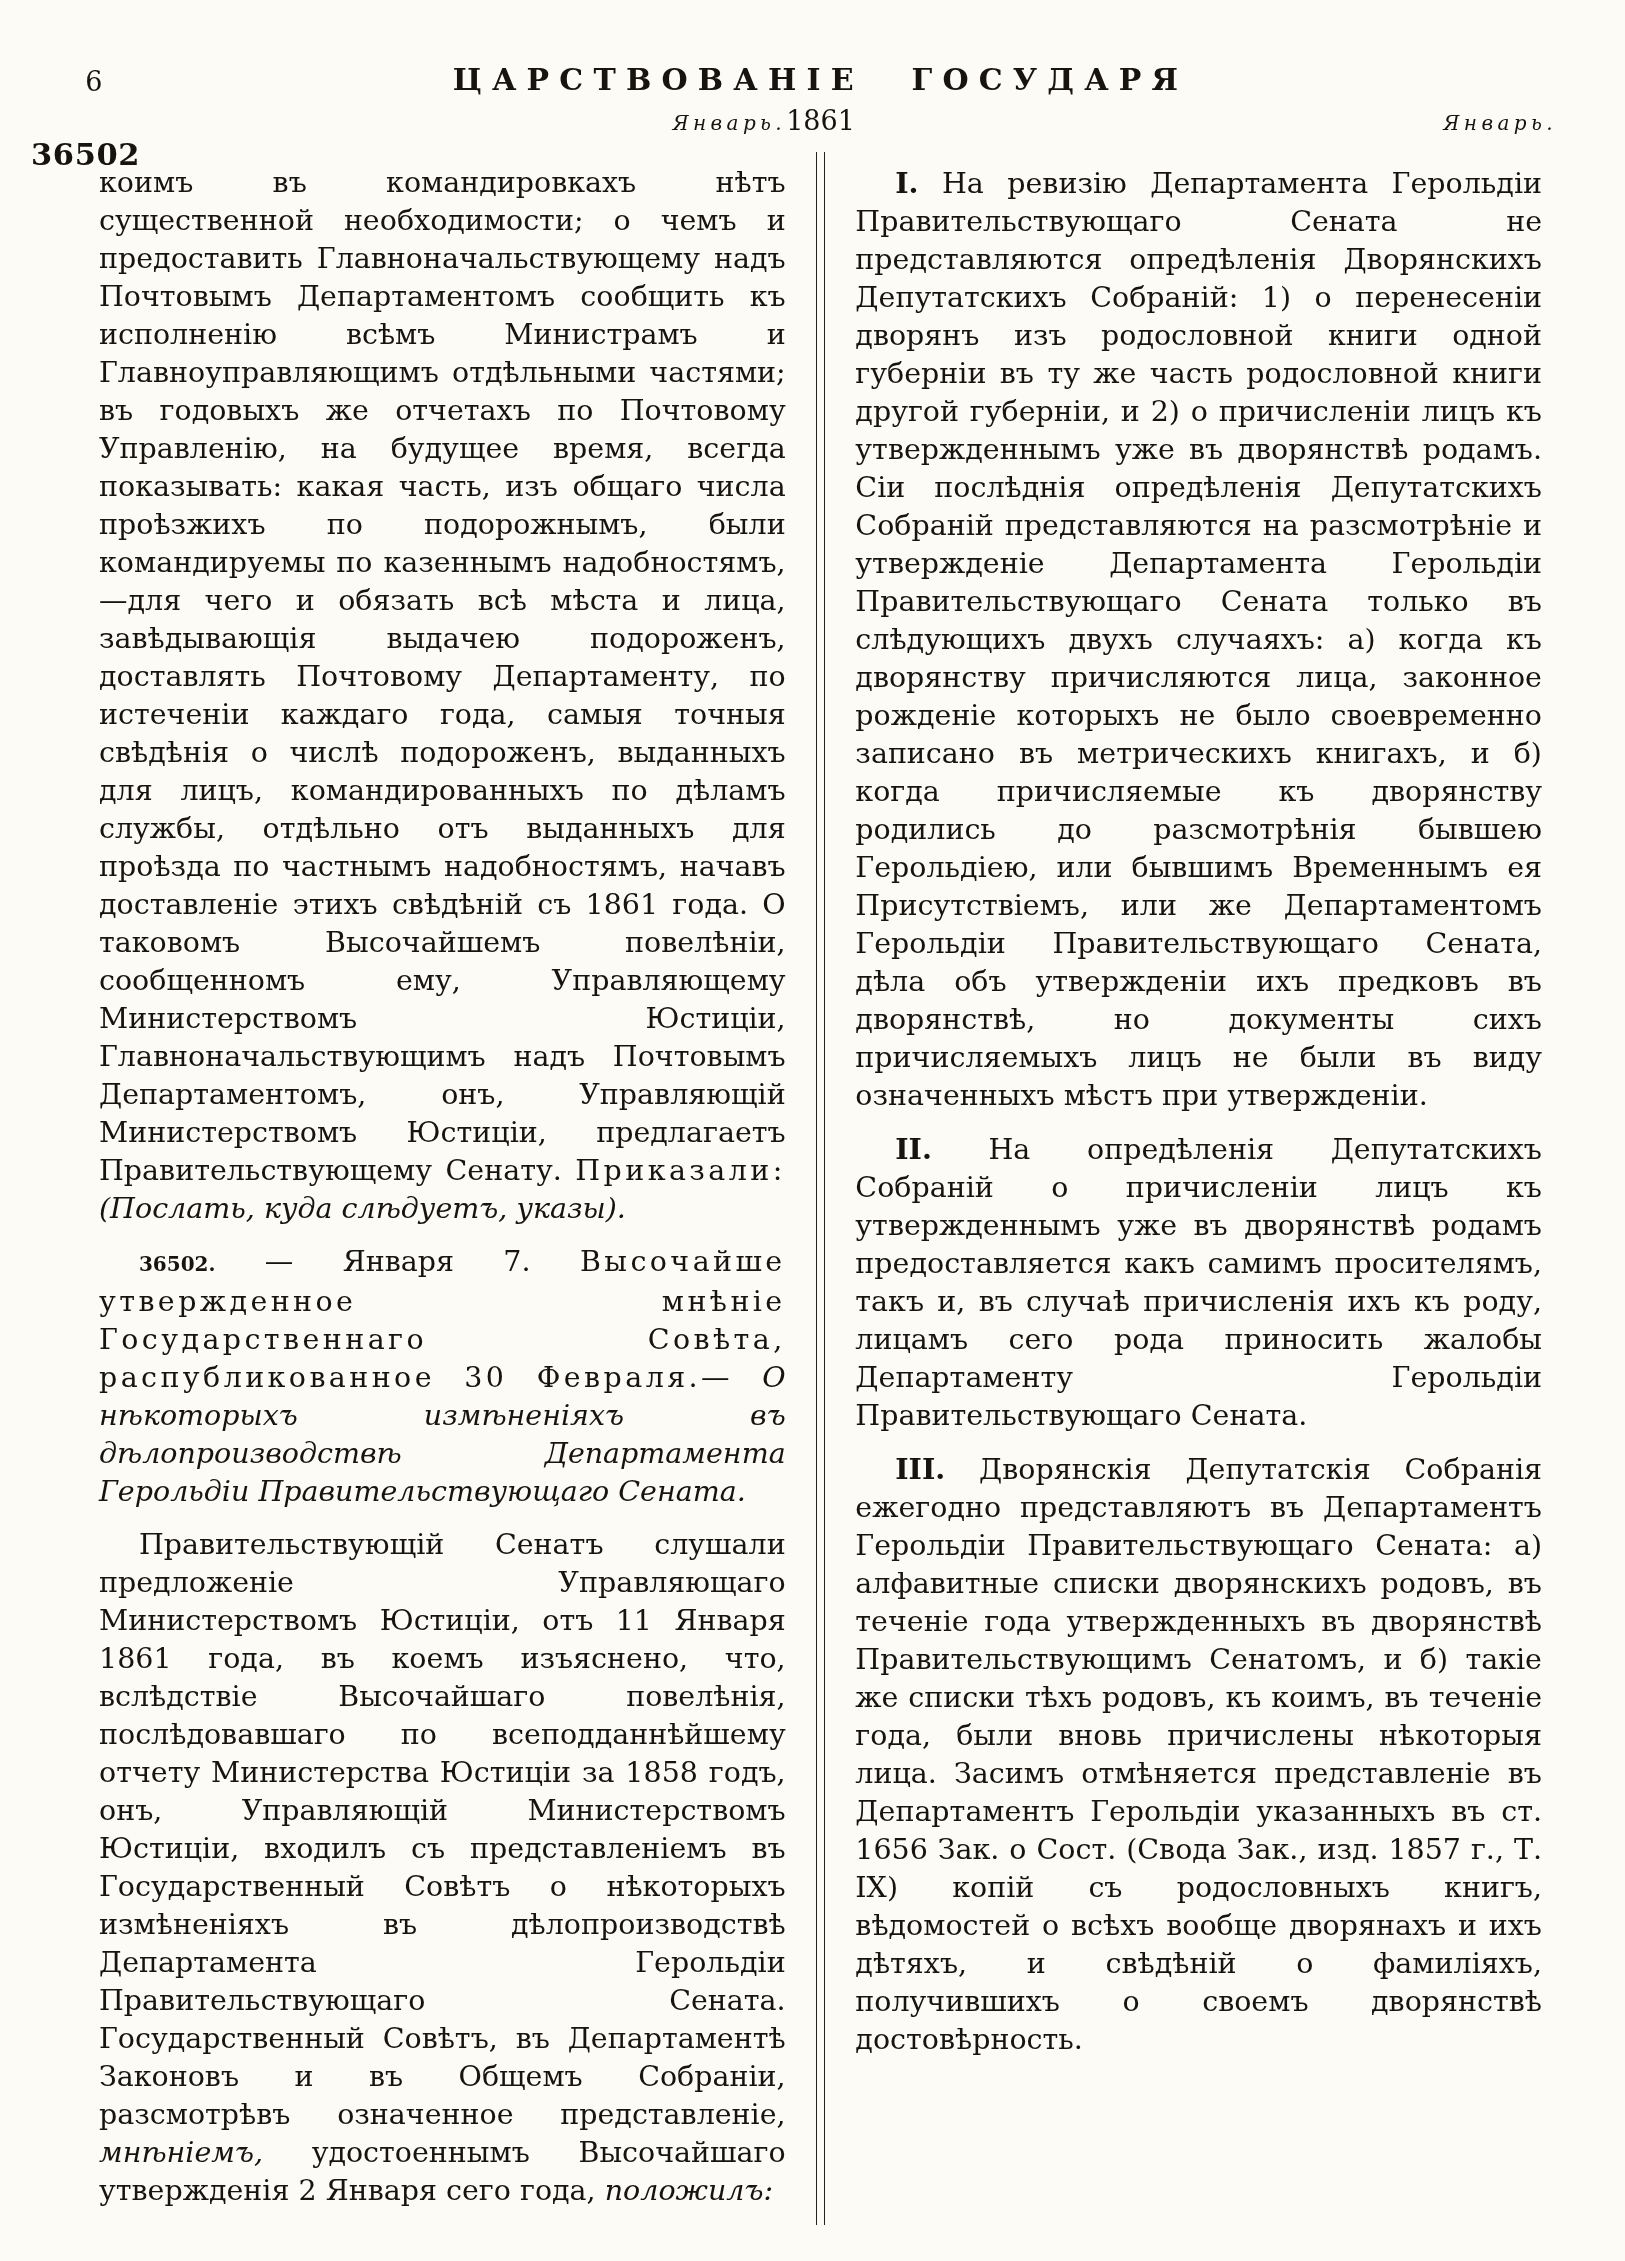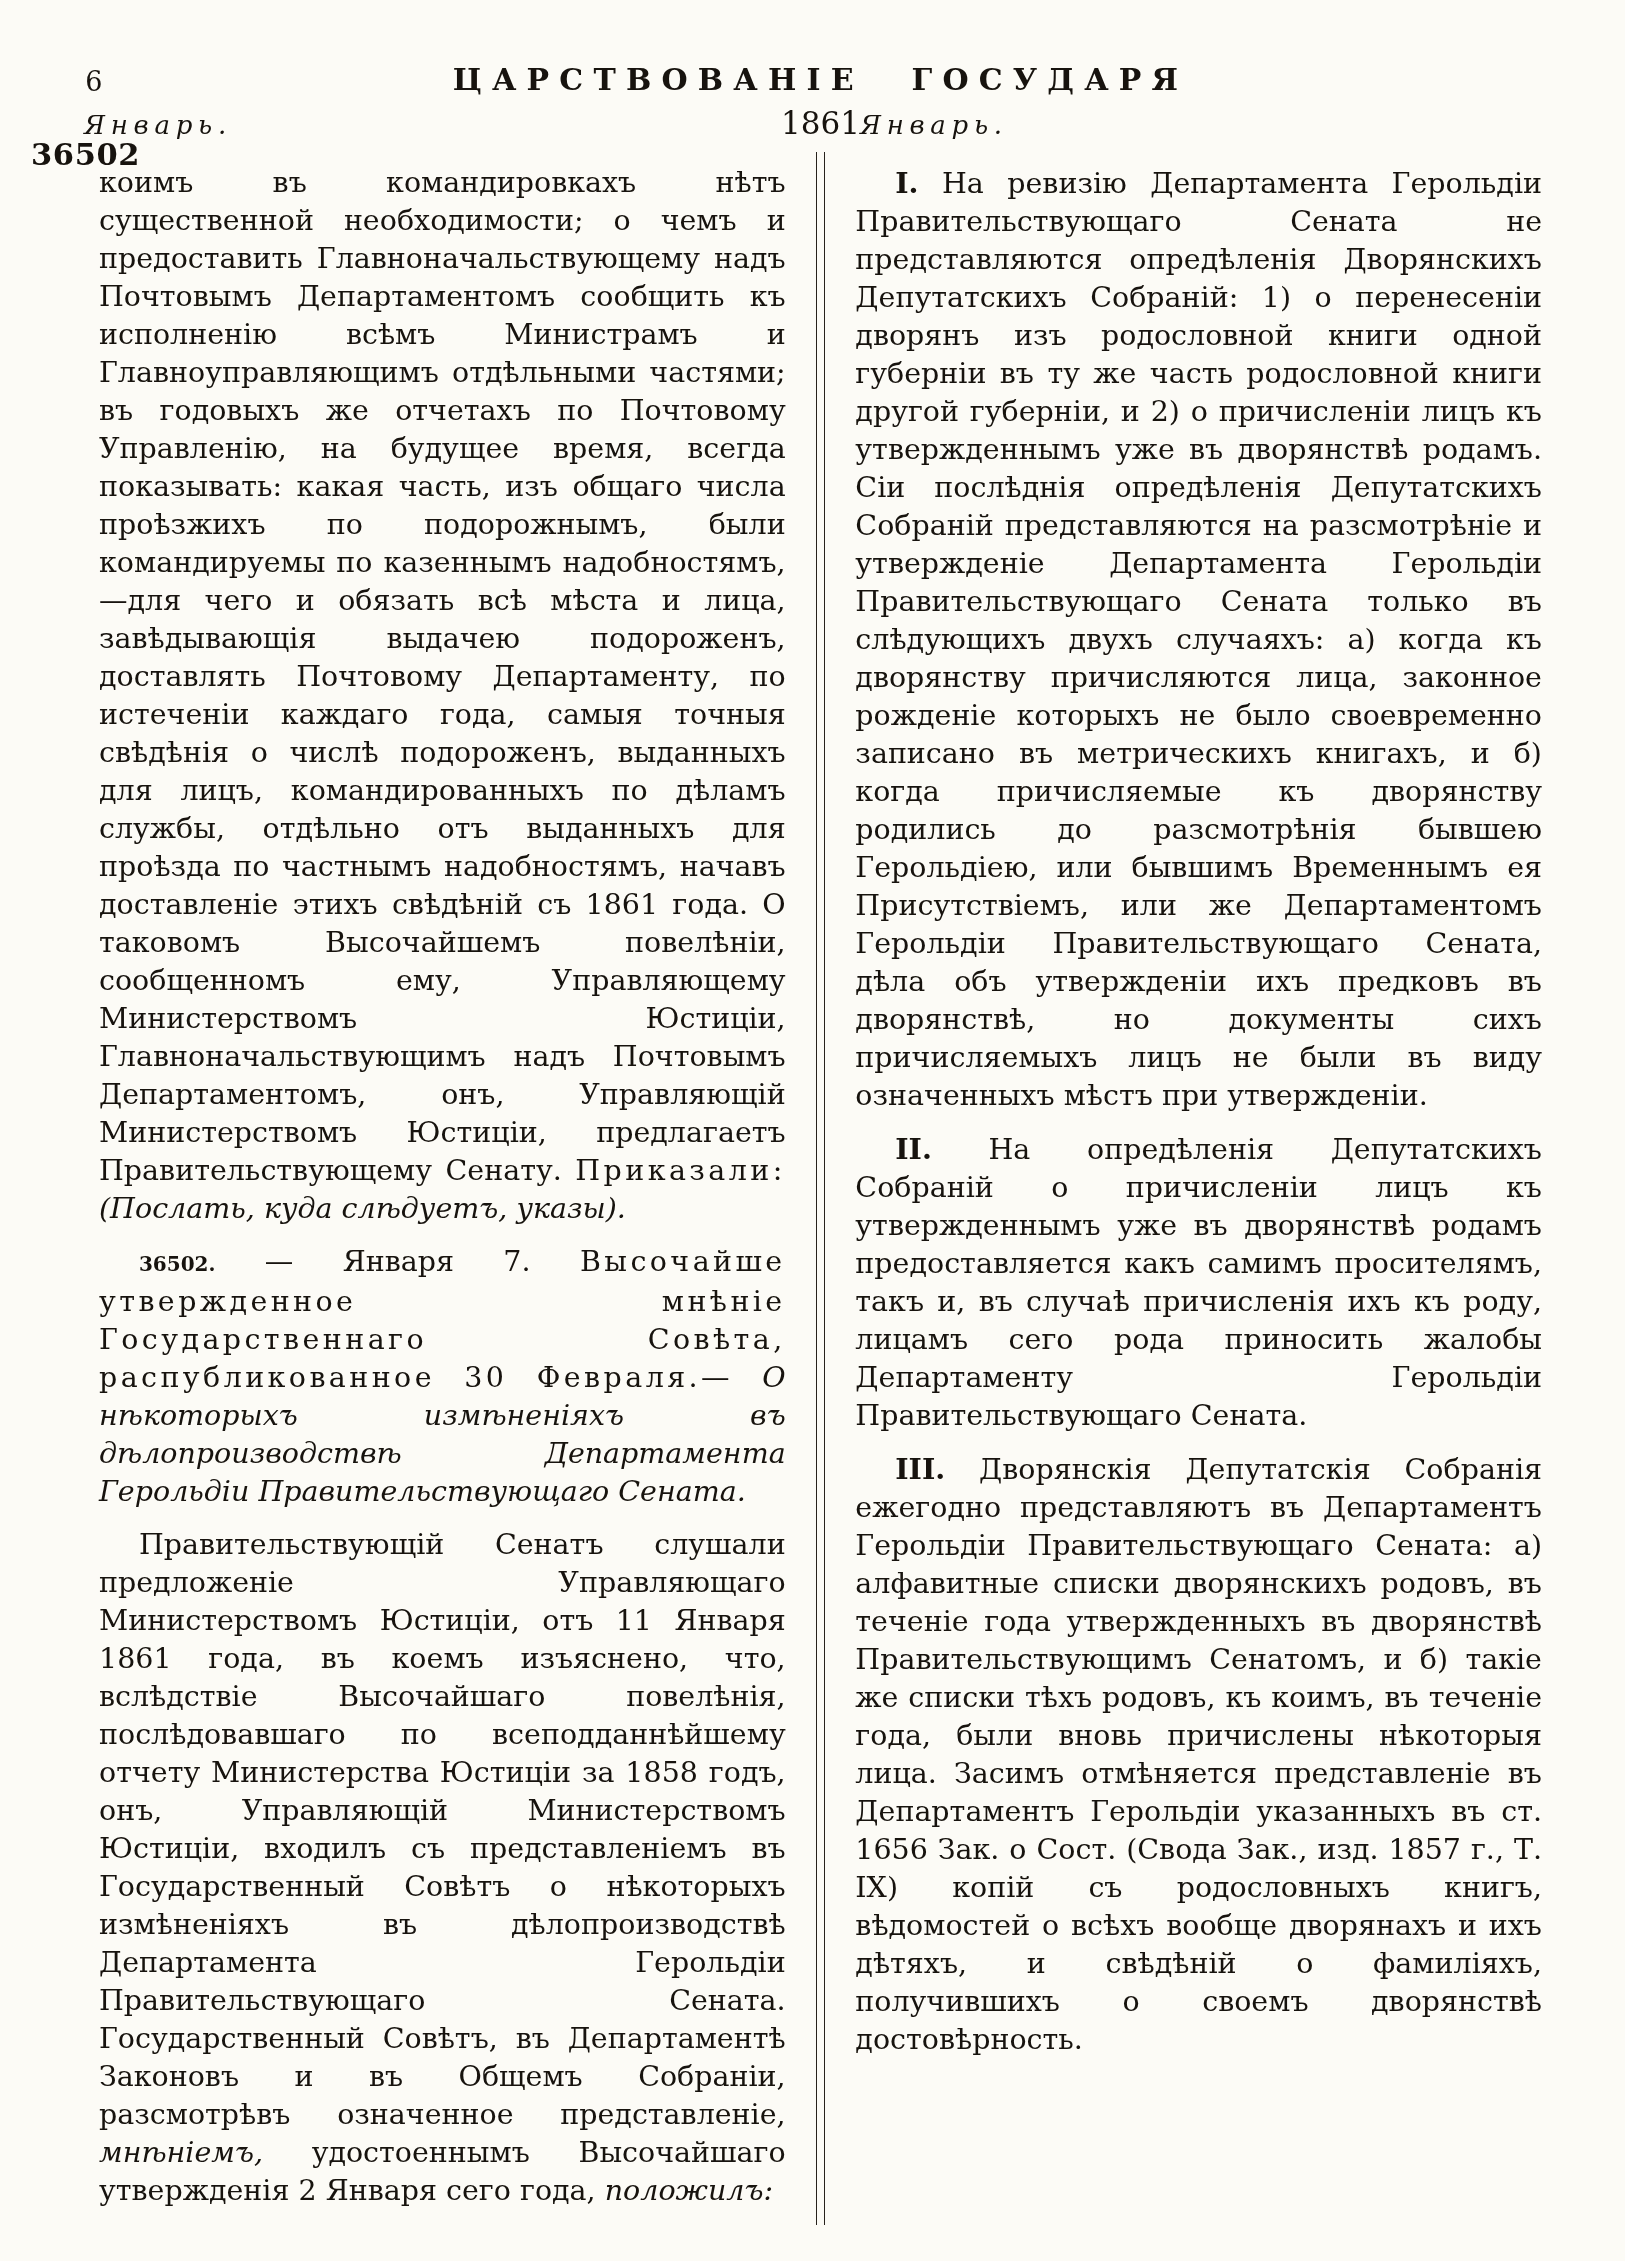--- a/index.html
+++ b/index.html
@@ -38,29 +38,29 @@
     word-spacing: 0.9em;
   }
   .subhead {
     display: flex;
     align-items: baseline;
     height: 38px;
     margin-top: 2.6px;
   }
   .sub-left, .sub-right {
     width: 707px;
-    text-align: left;
+    text-align: right;
     font-style: italic;
-    font-size: 26px;
+    font-size: 20px;
     letter-spacing: 0.22em;
   }
   .sub-center {
     flex: 1;
     text-align: center;
-    font-size: 31px;
+    font-size: 27px;
   }
   
   .margin-num {
     position: absolute;
     left: 31px;
     top: 136px;
     font-size: 30.5px;
     font-weight: bold;
     letter-spacing: 0.02em;
   }

